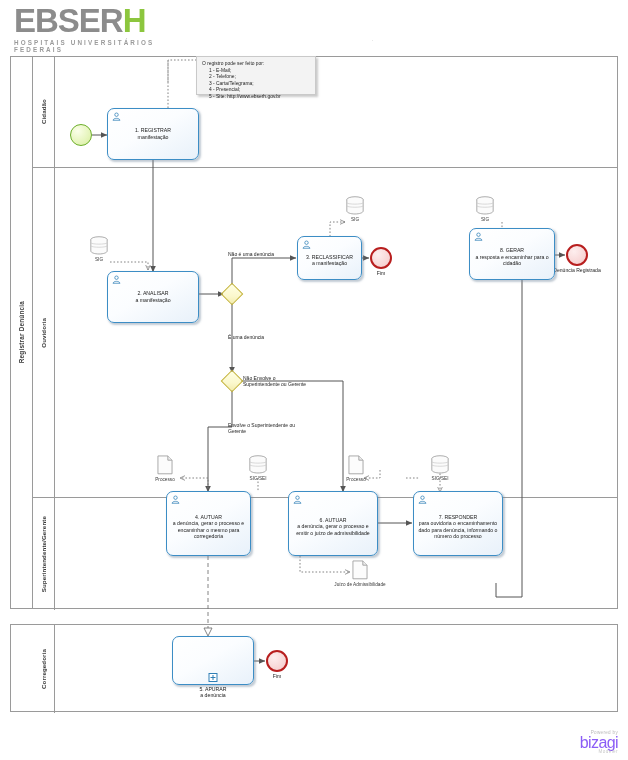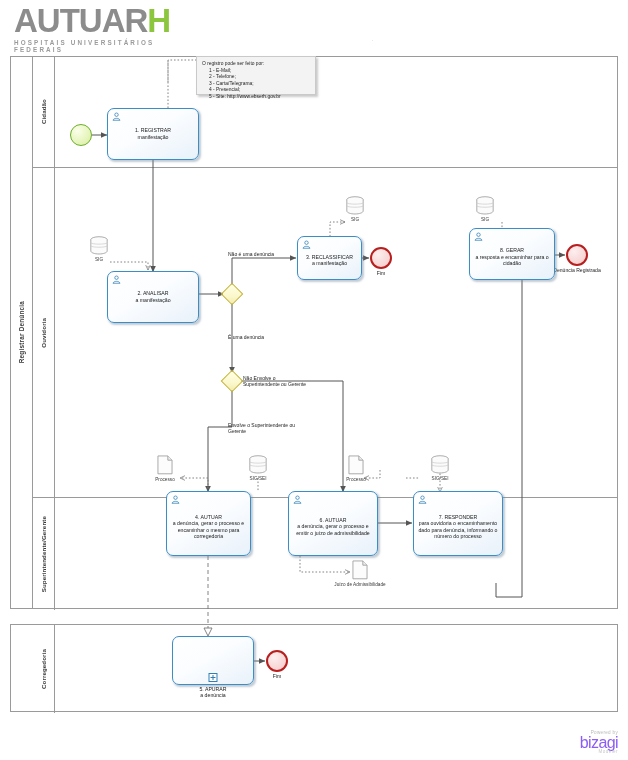--- a/index.html
+++ b/index.html
@@ -91,21 +91,21 @@
   .pw{font-size:4.6px;color:#b9b9b9;letter-spacing:.3px;}
   .bz{font-size:16px;font-weight:normal;color:#8b5cf6;letter-spacing:-.6px;
       line-height:15px;}
   .bzsub{font-size:4.6px;color:#c9c9c9;letter-spacing:.4px;margin-top:-1px;}
   .topdot{position:absolute;left:372px;top:36px;font-size:5px;color:#aaa;}
 </style>
 </head>
 <body>
 
 <div id="logo-area">
-  <div class="logo-word"><span>AUTUAR</span><span class="h">H</span></div>
+  <div class="logo-word"><span>EBSER</span><span class="h">H</span></div>
   <div class="logo-sub">HOSPITAIS UNIVERSITÁRIOS FEDERAIS</div>
 </div>
 <div class="topdot">.</div>
 
 <div id="canvas">
 
   <div class="pool" style="left:10px;top:56px;width:608px;height:553px;">
     <div class="pool-label">
       <span>Registrar Denúncia</span>
     </div>

